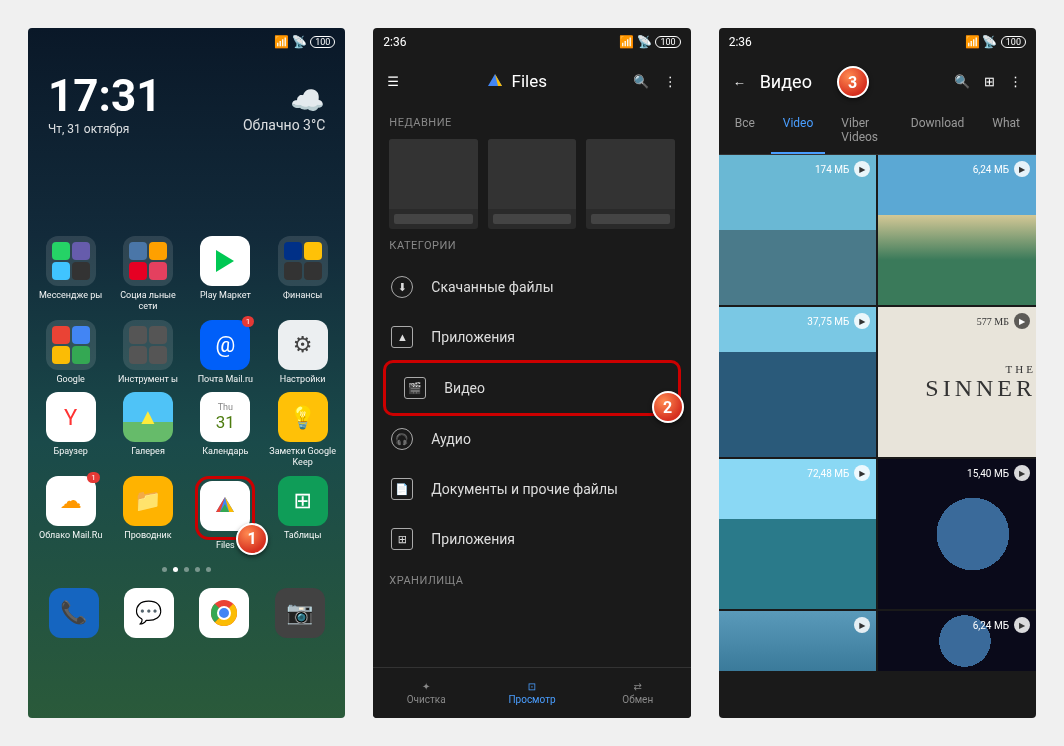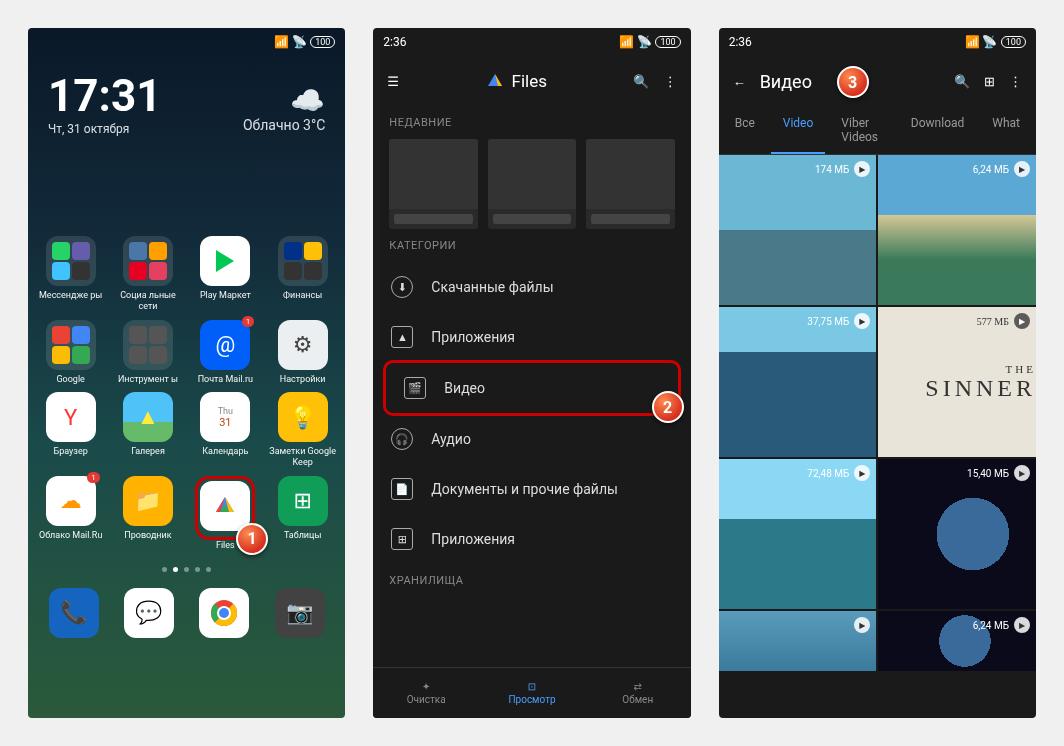--- a/index.html
+++ b/index.html
@@ -164,21 +164,21 @@
       </div>
     <div class="app">
         <div class="icn" style="background:linear-gradient(#4fc3f7 60%,#66bb6a 60%)">
           <span style="color:#ffeb3b">▲</span>
         </div>
         <div class="lbl">Галерея</div>
       </div>
     <div class="app">
         <div class="icn" style="background:#fff;color:#333;flex-direction:column;font-size:9px">
           <span style="color:#888">Thu</span>
-          <span style="font-size:11px;color:#c2410c">31</span>
+          <span style="font-size:17px;color:#4d7c0f">31</span>
         </div>
         <div class="lbl">Календарь</div>
       </div>
     <div class="app">
         <div class="icn" style="background:#ffc107;color:#fff">💡</div>
         <div class="lbl">Заметки
 Google Keep</div>
       </div>
 
     <div class="app">

